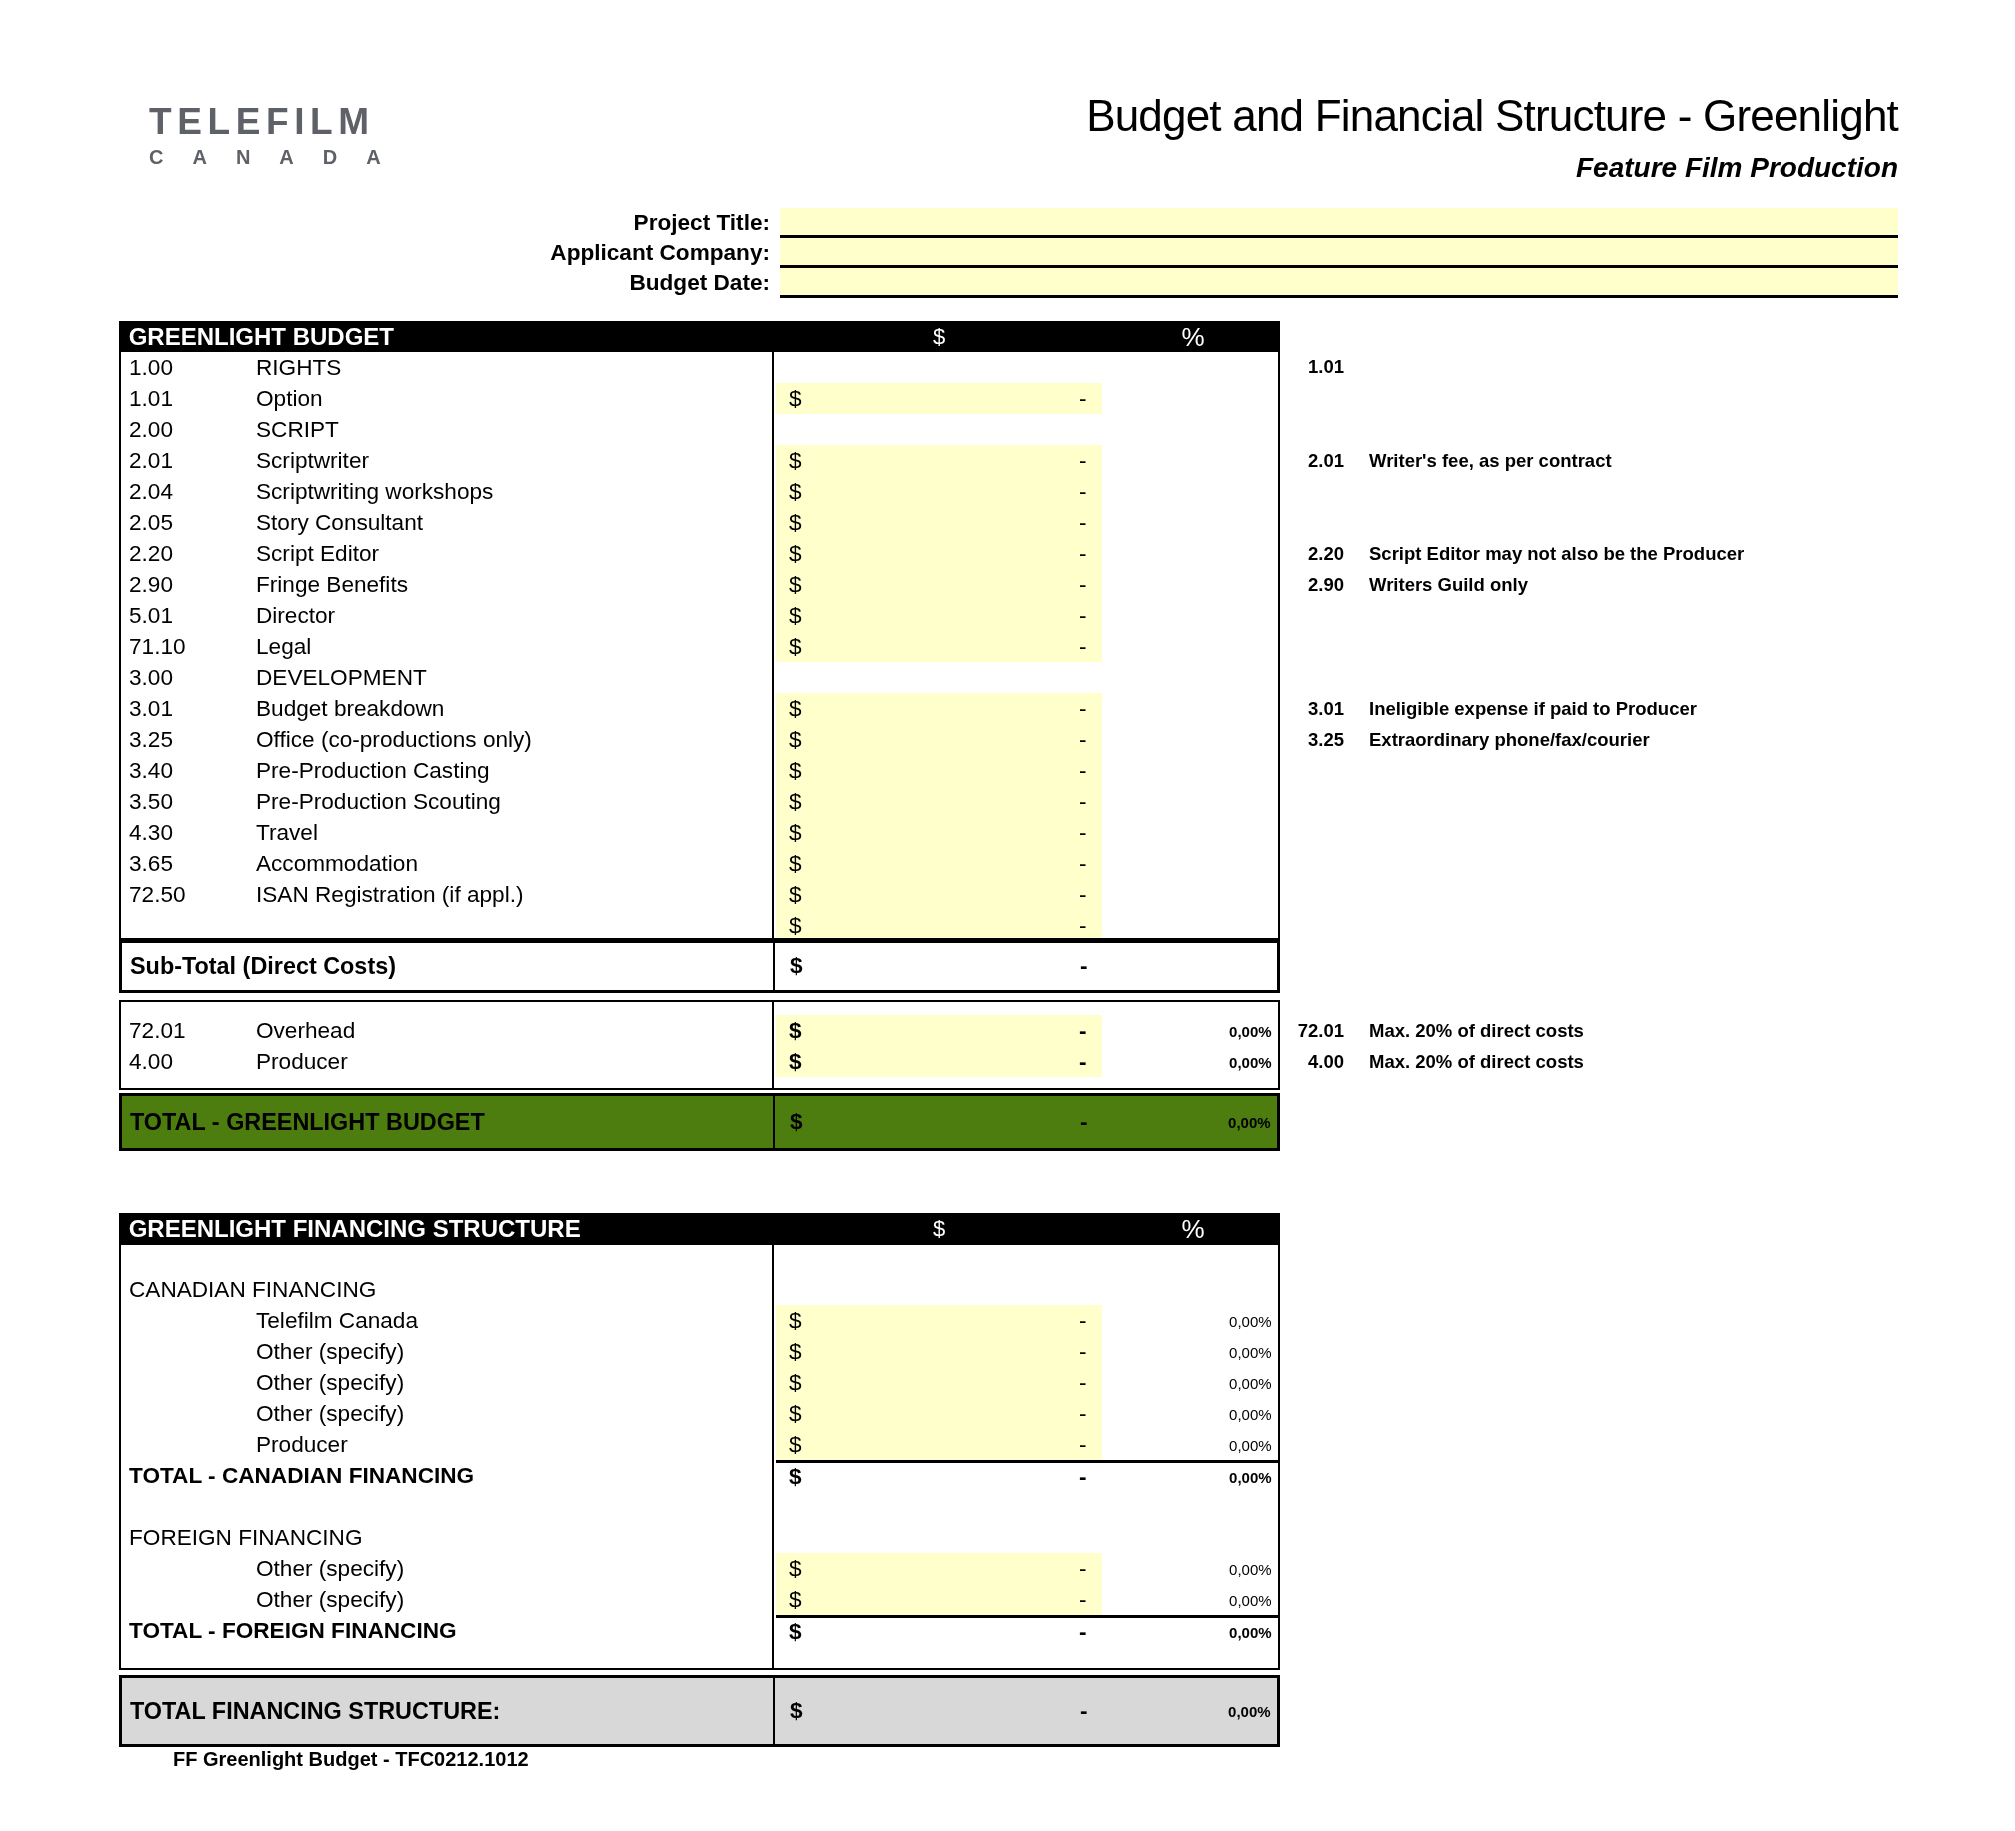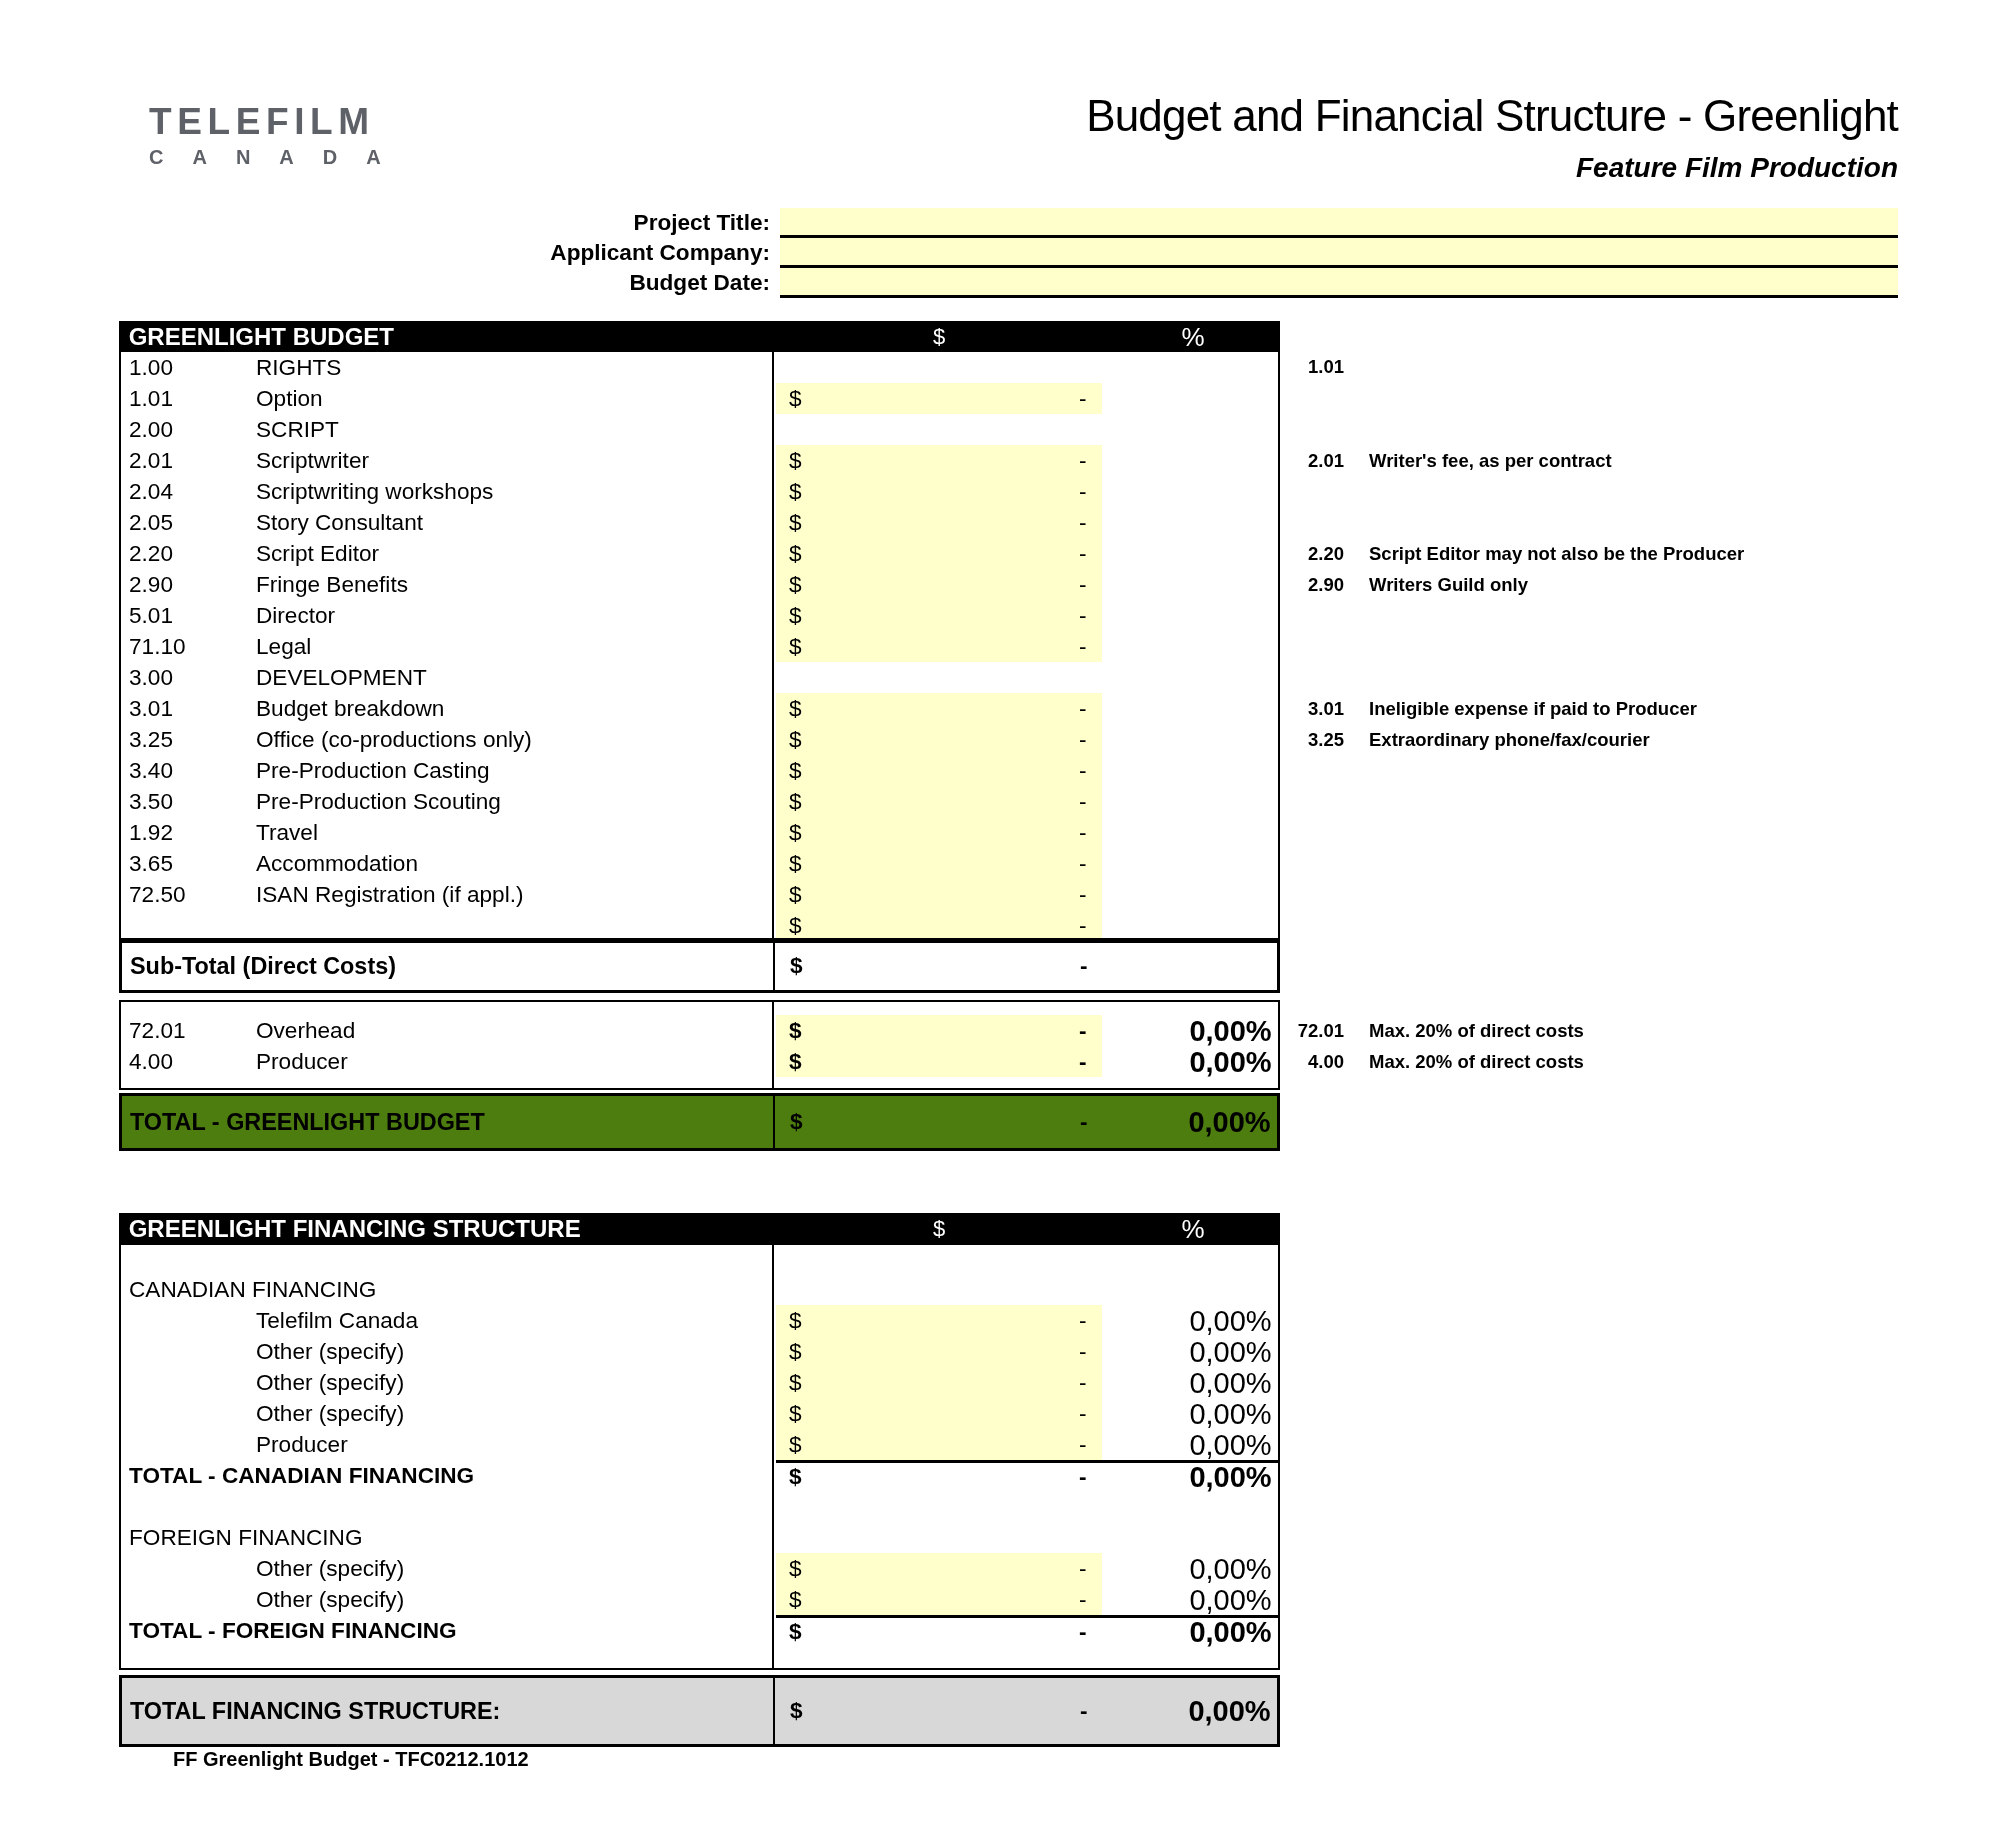--- a/index.html
+++ b/index.html
@@ -43,21 +43,21 @@
   .lbl.at-edge{left:8px;}
   .row.section .code,.row.section .lbl{font-weight:normal;}
   .row.total .lbl{font-weight:bold;}
   .row.total .d,.row.total .dash,.row.total .pct{font-weight:bold;}
 
   .val{position:absolute;left:655px;right:0;top:0;bottom:0;box-sizing:border-box;}
   .row.total .val{border-top:3.2px solid #000;}
   .ybg{position:absolute;left:0;top:0;width:326px;height:100%;background:#FFFFCC;}
   .d{position:absolute;left:13px;top:50%;transform:translateY(-50%);font-size:22.6px;}
   .dash{position:absolute;left:303px;top:50%;transform:translateY(-50%);font-size:22.6px;}
-  .pct{position:absolute;right:6.4px;top:50%;transform:translateY(-50%);font-size:29px;}
+  .pct{position:absolute;right:6.4px;top:50%;transform:translateY(-50%);font-size:15px;}
 
   .notecode{position:absolute;left:1173px;width:50px;text-align:right;top:50%;transform:translateY(-50%);
             font-size:18.5px;font-weight:bold;white-space:nowrap;}
   .notetext{position:absolute;left:1248px;top:50%;transform:translateY(-50%);
             font-size:18.5px;font-weight:bold;white-space:nowrap;}
   .notetext.two{top:0;transform:none;}
   .notetext.two .nline{display:block;height:31px;line-height:31px;}
   .notecode.two{top:15.3px;}
 
   
@@ -255,21 +255,21 @@
       <span class="code">3.50</span>
       <span class="lbl">Pre-Production Scouting</span>
       <span class="val">
         <span class="ybg"></span>
         <span class="d">$</span>
         <span class="dash">-</span>
       </span>
     </div>
 
     <div class="row">
-      <span class="code">1.92</span>
+      <span class="code">4.30</span>
       <span class="lbl">Travel</span>
       <span class="val">
         <span class="ybg"></span>
         <span class="d">$</span>
         <span class="dash">-</span>
       </span>
     </div>
 
     <div class="row">
       <span class="code">3.65</span>

